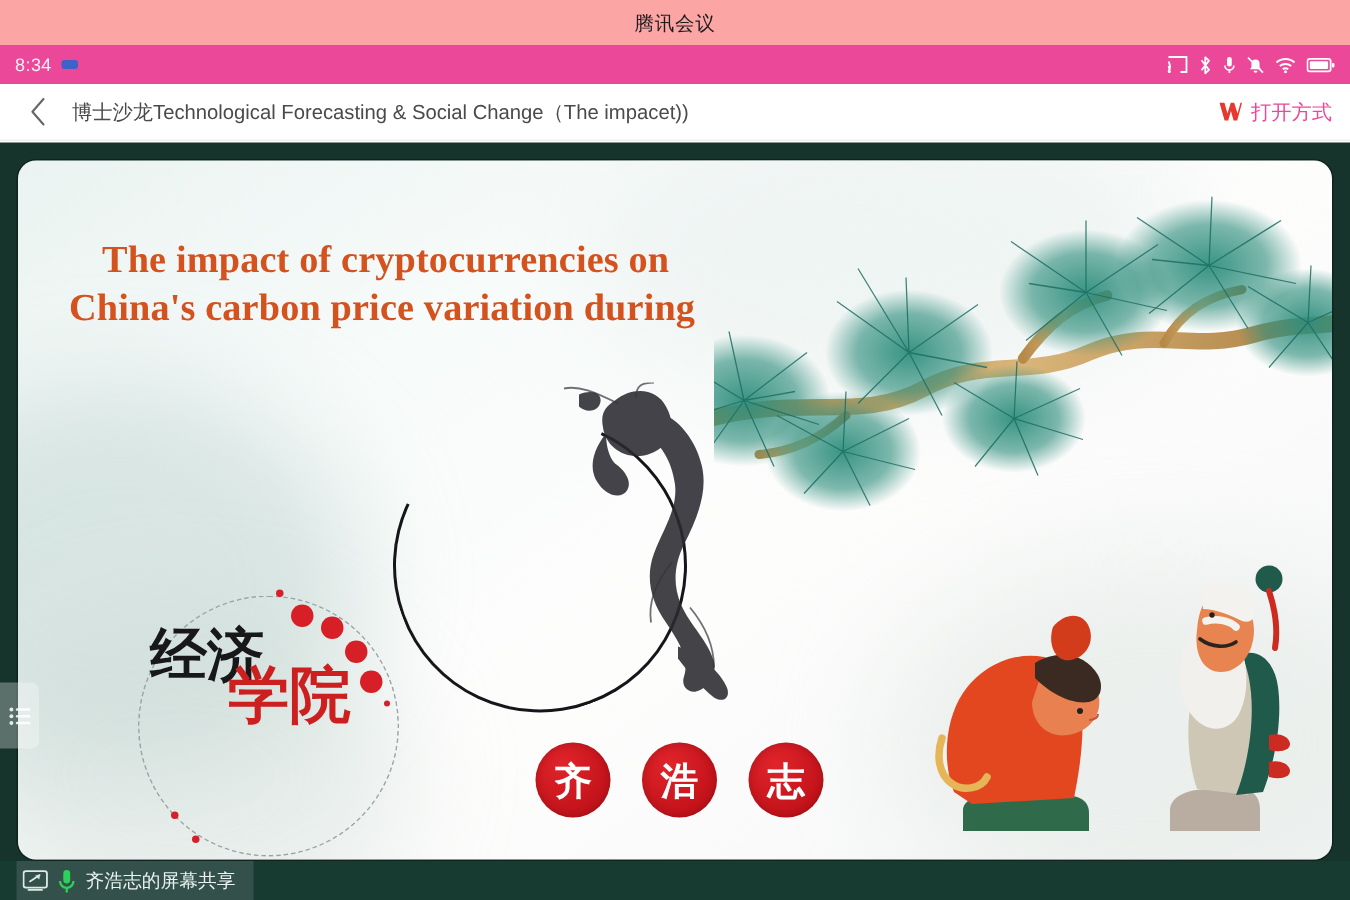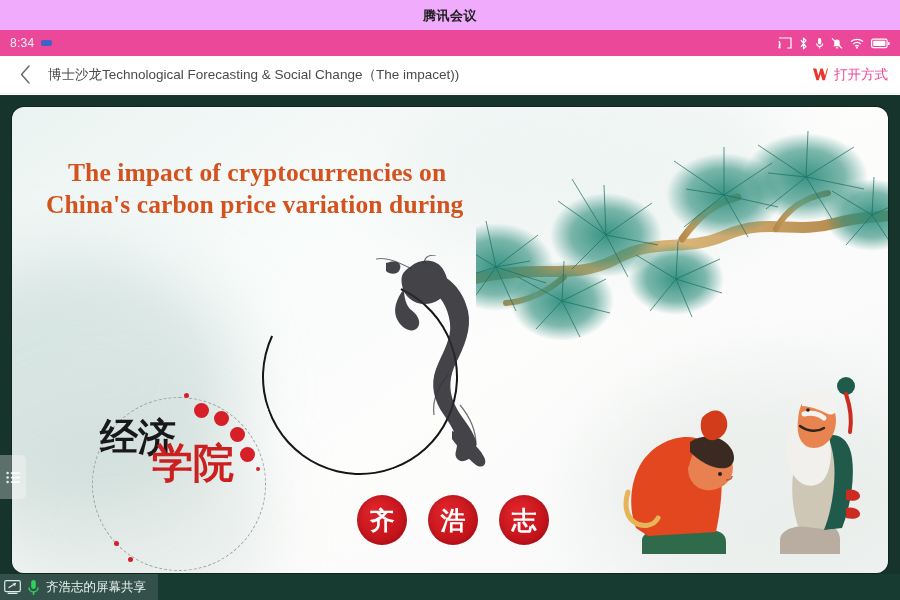--- a/index.html
+++ b/index.html
@@ -2,21 +2,21 @@
 <html><head>
 <meta charset="utf-8">
 <style>
   * { margin:0; padding:0; box-sizing:border-box; }
   html,body { width:900px; height:600px; overflow:hidden; background:#ffffff;
     font-family:"Liberation Sans","DejaVu Sans",sans-serif; }
 
   
   .app-titlebar{
     position:absolute; left:0; top:0; width:900px; height:32px;
-    background:#f0abfc; display:flex; align-items:center; justify-content:center;font-weight:bold;
+    background:#fca5a5; display:flex; align-items:center; justify-content:center;
   }
   .app-titlebar .t{ font-size:13px; color:#1c1c1c; letter-spacing:.5px; }
 
   
   .statusbar{
     position:absolute; left:0; top:30px; width:900px; height:26px;
     background:#ec4899; display:flex; align-items:center;
     padding:0 10px; color:#ffffff;
   }
   .statusbar .clock{ font-size:12px; color:#f2f2f2; letter-spacing:.3px; }
@@ -127,20 +127,21 @@
   }
 
   
   .sharebar{
     position:absolute; left:0; bottom:0; width:900px; height:26px;
     background:#173a31; display:flex; align-items:center; z-index:25;
   }
   .share-chip{
     display:flex; align-items:center; gap:6px; height:26px; padding:0 12px 0 4px;
     background:rgba(255,255,255,.12);
+    margin-left:11px;
   }
   .share-text{ font-size:12.5px; color:#eaf2ee; }
   .screen-ico{ width:17px; height:14px; }
   .mic-ico{ width:13px; height:17px; }
 </style>
 </head>
 <body>
 
 <div class="app-titlebar">
   <div class="t">腾讯会议</div>

